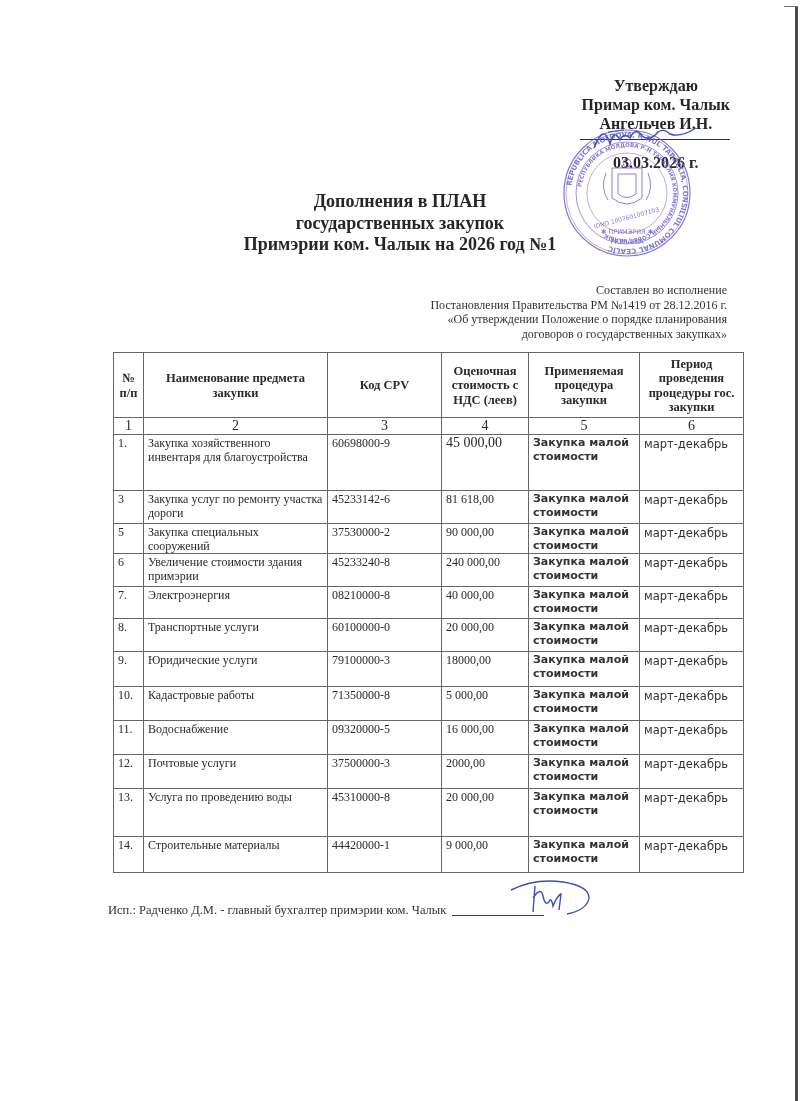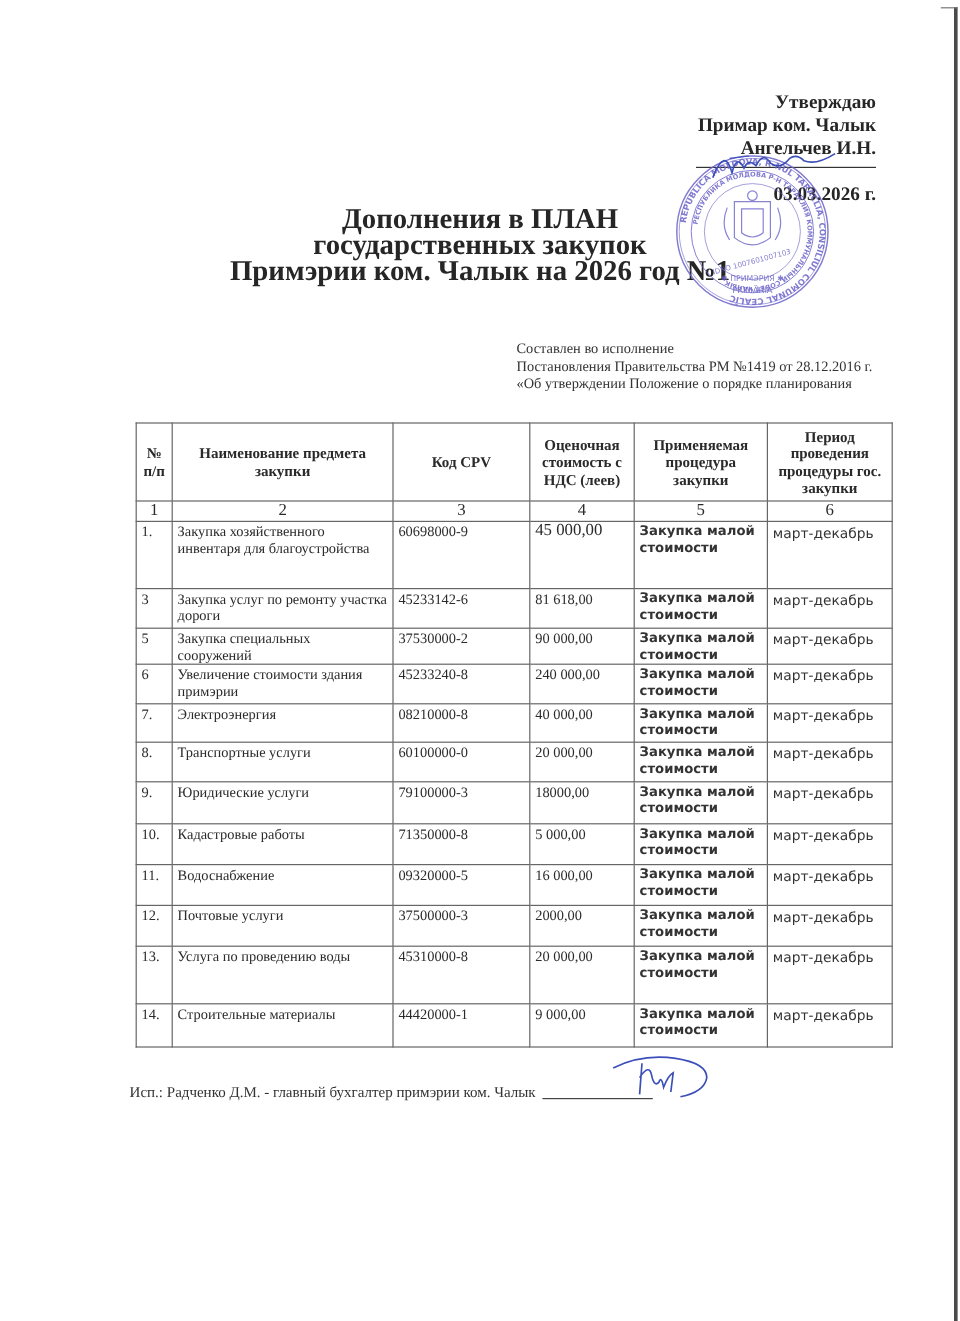--- a/index.html
+++ b/index.html
@@ -3,27 +3,27 @@
   <meta charset="utf-8">
   <style>
     html, body { margin: 0; padding: 0; }
     body {
       width: 800px; height: 1101px; background: #ffffff; position: relative; overflow: hidden;
       font-family: "Liberation Serif", "DejaVu Serif", serif; color: #222;
     }
     .edge-line { position: absolute; left: 795px; top: 6px; width: 3px; height: 1095px; background: #4a4a4a; }
     .edge-tick { position: absolute; left: 784px; top: 6px; width: 14px; height: 1px; background: #777; }
 
-    .approve { position: absolute; right: 70px; top: 76px; text-align: right; font-weight: bold; font-size: 16px; line-height: 19px; color: #262626; }
+    .approve { position: absolute; right: 70px; top: 76px; text-align: center; font-weight: bold; font-size: 16px; line-height: 19px; color: #262626; }
     .approve .sig-line { position: absolute; right: 0; top: 63px; width: 150px; border-top: 1px solid #333; }
     .approve .date { margin-top: 20px; }
 
-    .title { position: absolute; left: 200px; width: 400px; top: 173px; text-align: center; font-weight: bold; font-size: 24px; line-height: 21.5px; color: #262626; }
-
-    .basis { position: absolute; right: 73px; top: 283px; font-size: 12px; line-height: 14.5px; color: #333; }
+    .title { position: absolute; left: 200px; width: 400px; top: 191px; text-align: center; font-weight: bold; font-size: 18px; line-height: 21.5px; color: #262626; }
+
+    .basis { position: absolute; right: 73px; top: 283px; text-align: right; font-size: 12px; line-height: 14.5px; color: #333; }
 
     table.plan {
       position: absolute; left: 113px; top: 352px; border-collapse: collapse; table-layout: fixed;
       width: 630px; font-size: 12px; color: #2a2a2a;
     }
     table.plan td, table.plan th { border: 1px solid #666; padding: 1px 4px 0 4px; vertical-align: top; line-height: 14px; }
     table.plan th { font-weight: bold; text-align: center; vertical-align: middle; font-size: 12.5px; line-height: 14.5px; height: 63px; }
     table.plan tr.nums td { text-align: center; font-size: 14px; height: 16px; padding: 0; line-height: 16px; }
     .sans { font-family: "DejaVu Sans", "Liberation Sans", sans-serif; font-size: 11px; color: #333; font-weight: bold; }
     .period { font-family: "DejaVu Sans", "Liberation Sans", sans-serif; font-size: 11.5px; color: #333; padding-top: 2px !important; }
@@ -83,20 +83,21 @@
 
 <svg class="sig" style="left:590px;top:118px;width:110px;height:36px;" viewBox="0 0 110 36">
   <path d="M4 30 Q14 4 20 26 Q24 10 30 22 Q34 14 40 20 Q46 8 52 18 Q60 24 68 14 Q74 10 80 16 Q90 20 106 10" fill="none" stroke="#3c4fb8" stroke-width="1.4"></path>
   <path d="M18 14 L34 12" fill="none" stroke="#3c4fb8" stroke-width="1"></path>
 </svg>
 
 <div class="basis">
   <div>Составлен во исполнение</div>
   <div>Постановления Правительства РМ №1419 от 28.12.2016 г.</div>
   <div>«Об утверждении Положение о порядке планирования</div>
+  <div>договоров о государственных закупках»</div>
 </div>
 
 <table class="plan">
   <colgroup>
     <col style="width:30px">
       <col style="width:184px">
       <col style="width:114px">
     <col style="width:87px">
       <col style="width:111px">
       <col style="width:104px">

